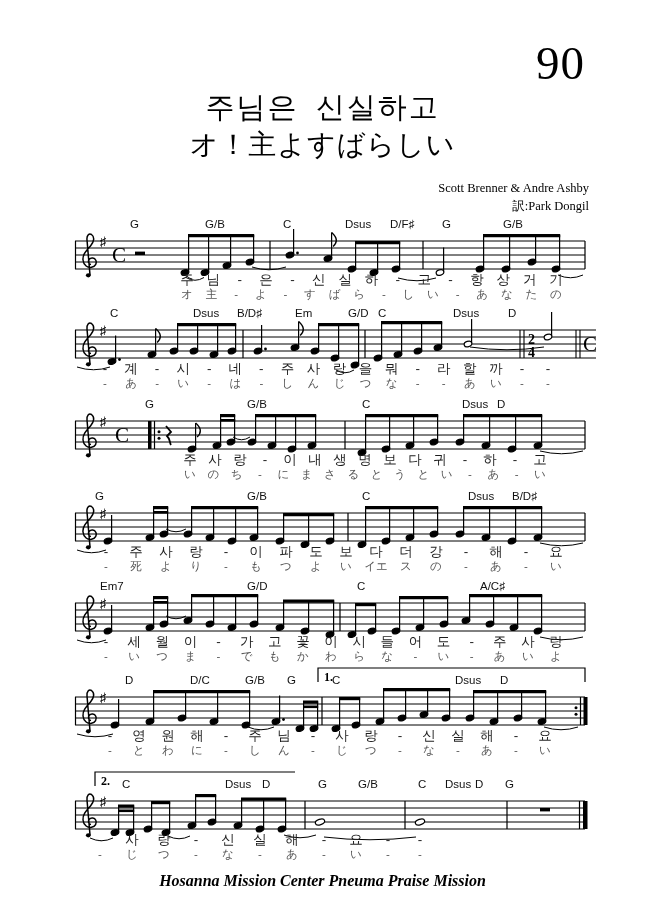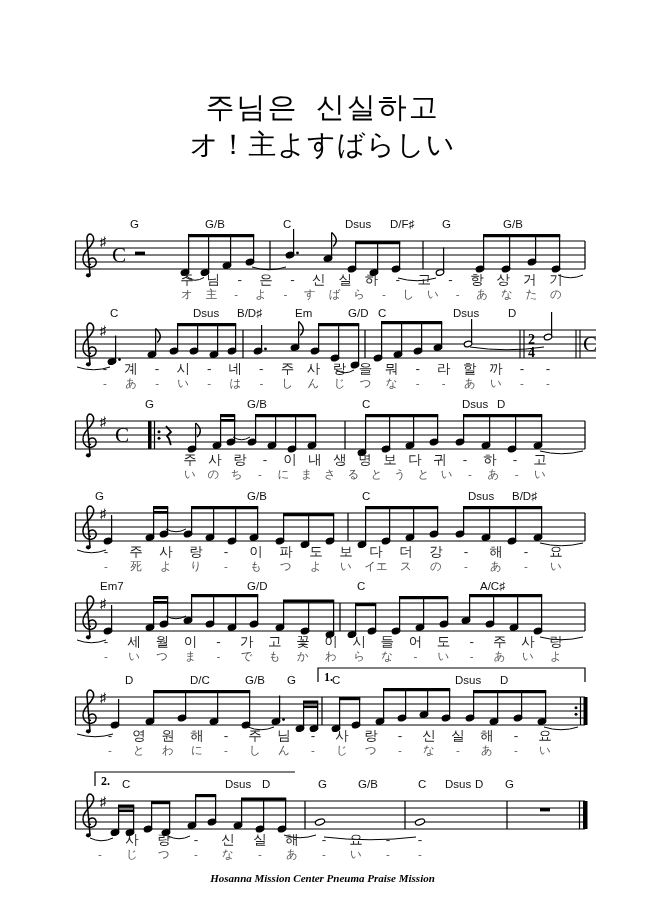--- a/index.html
+++ b/index.html
@@ -6,30 +6,35 @@
   .page{position:relative;width:645px;height:911px;background:#ffffff;color:#000;
         font-family:"Liberation Serif",serif;overflow:hidden;}
   .page-number{position:absolute;top:36px;right:60px;font-size:47px;font-weight:400;
         letter-spacing:1px;font-family:"Liberation Serif",serif;}
   .title-ko{position:absolute;top:88px;left:0;width:100%;text-align:center;
         font-size:29px;font-weight:500;letter-spacing:2px;word-spacing:8px;}
   .title-ja{position:absolute;top:126px;left:0;width:100%;text-align:center;
         font-size:28px;font-weight:400;letter-spacing:1px;}
   .credits{position:absolute;top:180px;right:56px;text-align:right;font-size:12.5px;line-height:1.4;}
   .footer{position:absolute;top:872px;left:0;width:100%;text-align:center;
-        font-size:11px;font-weight:bold;font-style:italic;}
+        font-size:16px;font-weight:bold;font-style:italic;}
   svg.system{position:absolute;left:0;}
   svg text{user-select:none;}
 </style>
 </head>
 <body>
 
 <div class="page">
+  <div class="page-number">90</div>
   <div class="title-ko">주님은 신실하고</div>
   <div class="title-ja">オ！主よすばらしい</div>
+  <div class="credits">
+    <div>Scott Brenner &amp; Andre Ashby</div>
+    <div>訳:Park Dongil</div>
+  </div>
   <div id="systems">
       <svg class="system" width="645" height="112" viewBox="0 0 645 112" style="top:196px">
         <line x1="75" y1="45" x2="585" y2="45" stroke="#000000" stroke-width="1"></line>
         <line x1="75" y1="52" x2="585" y2="52" stroke="#000000" stroke-width="1"></line>
         <line x1="75" y1="59" x2="585" y2="59" stroke="#000000" stroke-width="1"></line>
         <line x1="75" y1="66" x2="585" y2="66" stroke="#000000" stroke-width="1"></line>
         <line x1="75" y1="73" x2="585" y2="73" stroke="#000000" stroke-width="1"></line>
         <line x1="75.5" y1="45" x2="75.5" y2="73" stroke="#000000" stroke-width="1.2"></line>
         <path d="M90,79 L87,44 C86.5,39.5 89,37 91.5,38.5 C95,41 94,46 90.5,50 C85.5,55.5 82.5,59 83,64 C83.5,69.5 88,72 91.5,71.3 C95.5,70.5 97,67 95.8,64.3 C94.6,61.8 91,61.2 89.3,63.3 C87.6,65.4 88.6,68.3 91,68.6" fill="none" stroke="#000000" stroke-width="1.5"></path>
         <ellipse cx="88.3" cy="79.3" rx="2.4" ry="2.1" fill="#000000"></ellipse>

